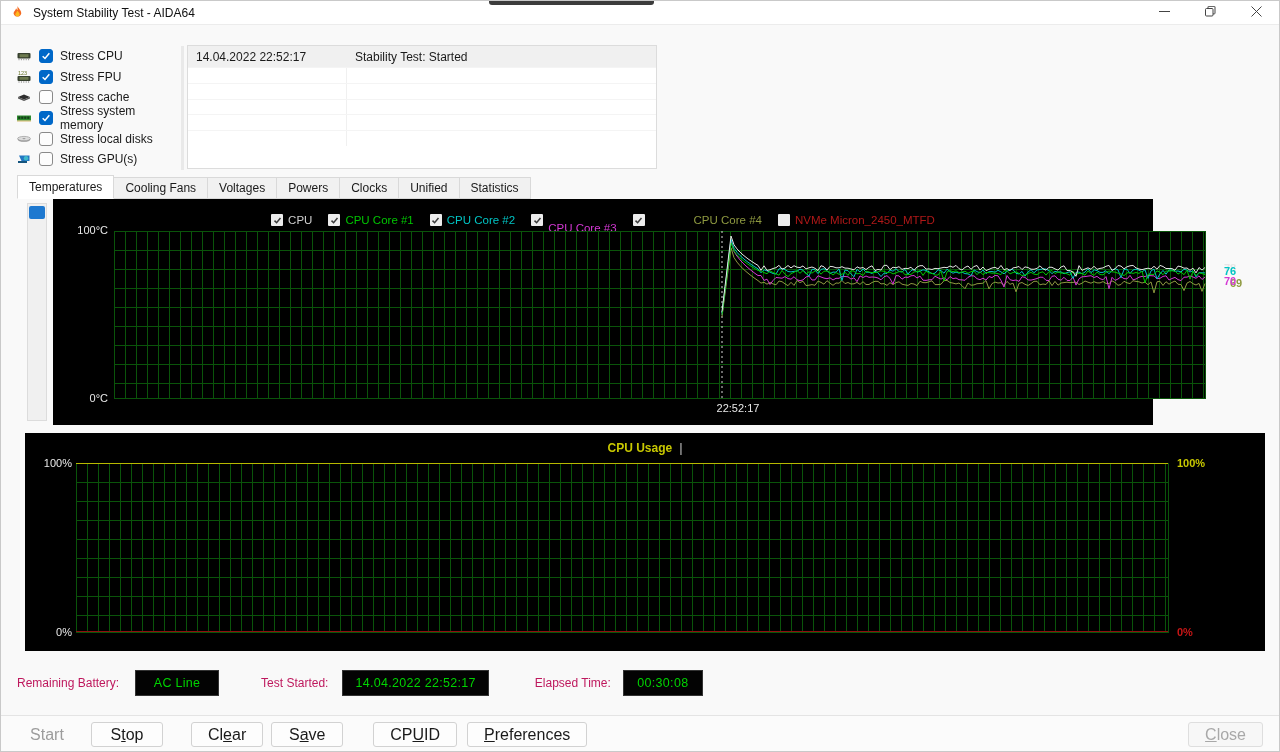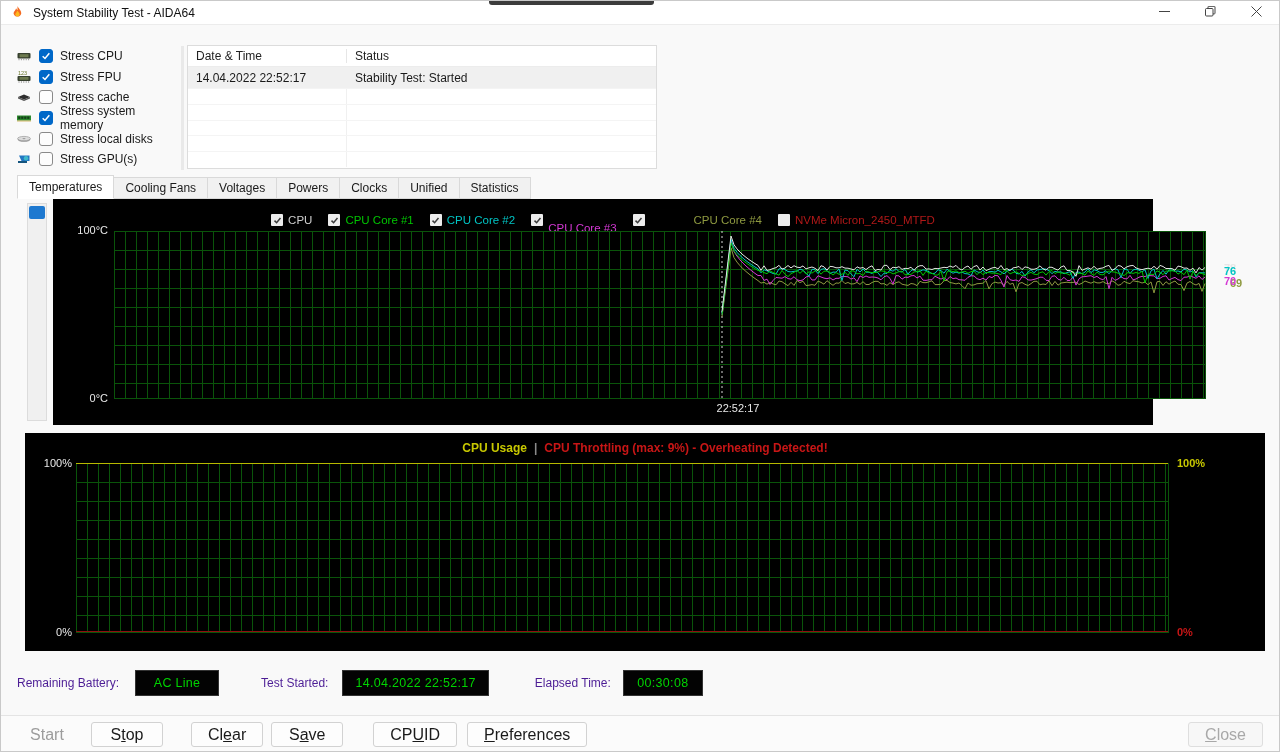--- a/index.html
+++ b/index.html
@@ -48,21 +48,21 @@
         border-right:1px solid #0a540a;border-bottom:1px solid #0a540a}
   #temp-grid{left:61px;top:32px;width:1092px;height:168px}
   #usage-grid{left:51px;top:30px;width:1093px;height:170px}
   #temp-plot{position:absolute;left:0;top:0;overflow:visible}
   .axis-lbl{position:absolute;color:#e8e8e8;font-size:11px;white-space:nowrap}
   .end-lbl{position:absolute;font-size:11px;font-weight:bold;white-space:nowrap}
   .h-line{position:absolute;left:0;width:100%;height:1px}
   .usage-title{position:absolute;left:0;right:0;top:8px;display:flex;justify-content:center;gap:7px;font-size:12px;font-weight:bold}
   
   .statusbar{position:absolute;left:0;top:650px;width:100%;height:64px;display:flex;align-items:center;padding-left:16px}
-  .sb-label{color:#4c1d95}
+  .sb-label{color:#be185d}
   .lcd{height:26px;background:#030303;border:1px solid #333;color:#00d400;display:inline-flex;align-items:center;justify-content:center;
        padding:0 12px;letter-spacing:.3px;font-size:12.5px}
   
   .buttonbar{position:absolute;left:0;top:714px;width:100%;height:38px;background:#fbfbfb;border-top:1px solid #e4e4e4;
              display:flex;align-items:center;padding:0 10px}
   .btn{height:25px;min-width:72px;padding:0 16px;background:#fdfdfd;border:1px solid #d2d2d2;border-radius:3px;
        font-family:"Liberation Sans",sans-serif;font-size:16px;color:#1a1a1a;cursor:pointer;white-space:nowrap}
   .btn.flat{background:transparent;border-color:transparent;color:#9c9c9c;cursor:default}
   .btn.disabled{background:#f7f7f7;border-color:#dedede;color:#a8a8a8;cursor:default}
 </style>
@@ -179,24 +179,20 @@
             <rect x="2" y="10" width="9" height="2" fill="#15557f"></rect>
           </svg>
         </span>
         <span class="cb"></span>
         <span>Stress GPU(s)</span>
       </div>
     </div>
   <div class="stress-scroll"></div>
 
   <div class="log-table" id="log-table">
-      <div class="lt-row lt-head">
-        <span class="lt-c1">Date &amp; Time</span>
-        <span class="lt-c2">Status</span>
-      </div>
       <div class="lt-row lt-data">
         <span class="lt-c1">14.04.2022 22:52:17</span>
         <span class="lt-c2">Stability Test: Started</span>
       </div>
       <div class="lt-row lt-empty">
         <span class="lt-c1"></span>
         <span class="lt-c2" style="align-self:stretch"></span>
       </div>
       <div class="lt-row lt-empty">
         <span class="lt-c1"></span>
@@ -295,21 +291,20 @@
         <div class="end-lbl" style="color: rgb(230, 230, 230); left: 1171px; top: 62.96px;">78</div>
         <div class="end-lbl" style="color: rgb(0, 196, 196); left: 1171px; top: 66.32px;">76</div>
         <div class="end-lbl" style="color: rgb(212, 56, 212); left: 1171px; top: 76.4px;">70</div>
       </div>
   </div>
 
   <div class="chart-bottom">
     <div class="usage-title" id="usage-title">
       <span style="color: rgb(200, 200, 0);">CPU Usage</span>
       <span style="color: rgb(138, 138, 138);">|</span>
-      <span style="color: rgb(200, 22, 22);">CPU Throttling (max: 9%) - Overheating Detected!</span>
     </div>
     <div class="grid" id="usage-grid">
       <div class="h-line" id="usage-line" style="top: 0px; background: rgb(184, 184, 0);"></div>
       <div class="h-line" id="throttle-line" style="bottom: 0px; background: rgb(143, 16, 16);"></div>
     </div>
     <div class="axis-lbl" style="left:6px;top:24px;width:41px;text-align:right">100%</div>
     <div class="axis-lbl" style="left:6px;top:193px;width:41px;text-align:right">0%</div>
     <div class="axis-lbl" id="usage-r-top" style="left: 1152px; top: 24px; font-weight: bold; color: rgb(200, 200, 0);">100%</div>
     <div class="axis-lbl" id="usage-r-bottom" style="left: 1152px; top: 193px; font-weight: bold; color: rgb(200, 22, 22);">0%</div>
   </div>

